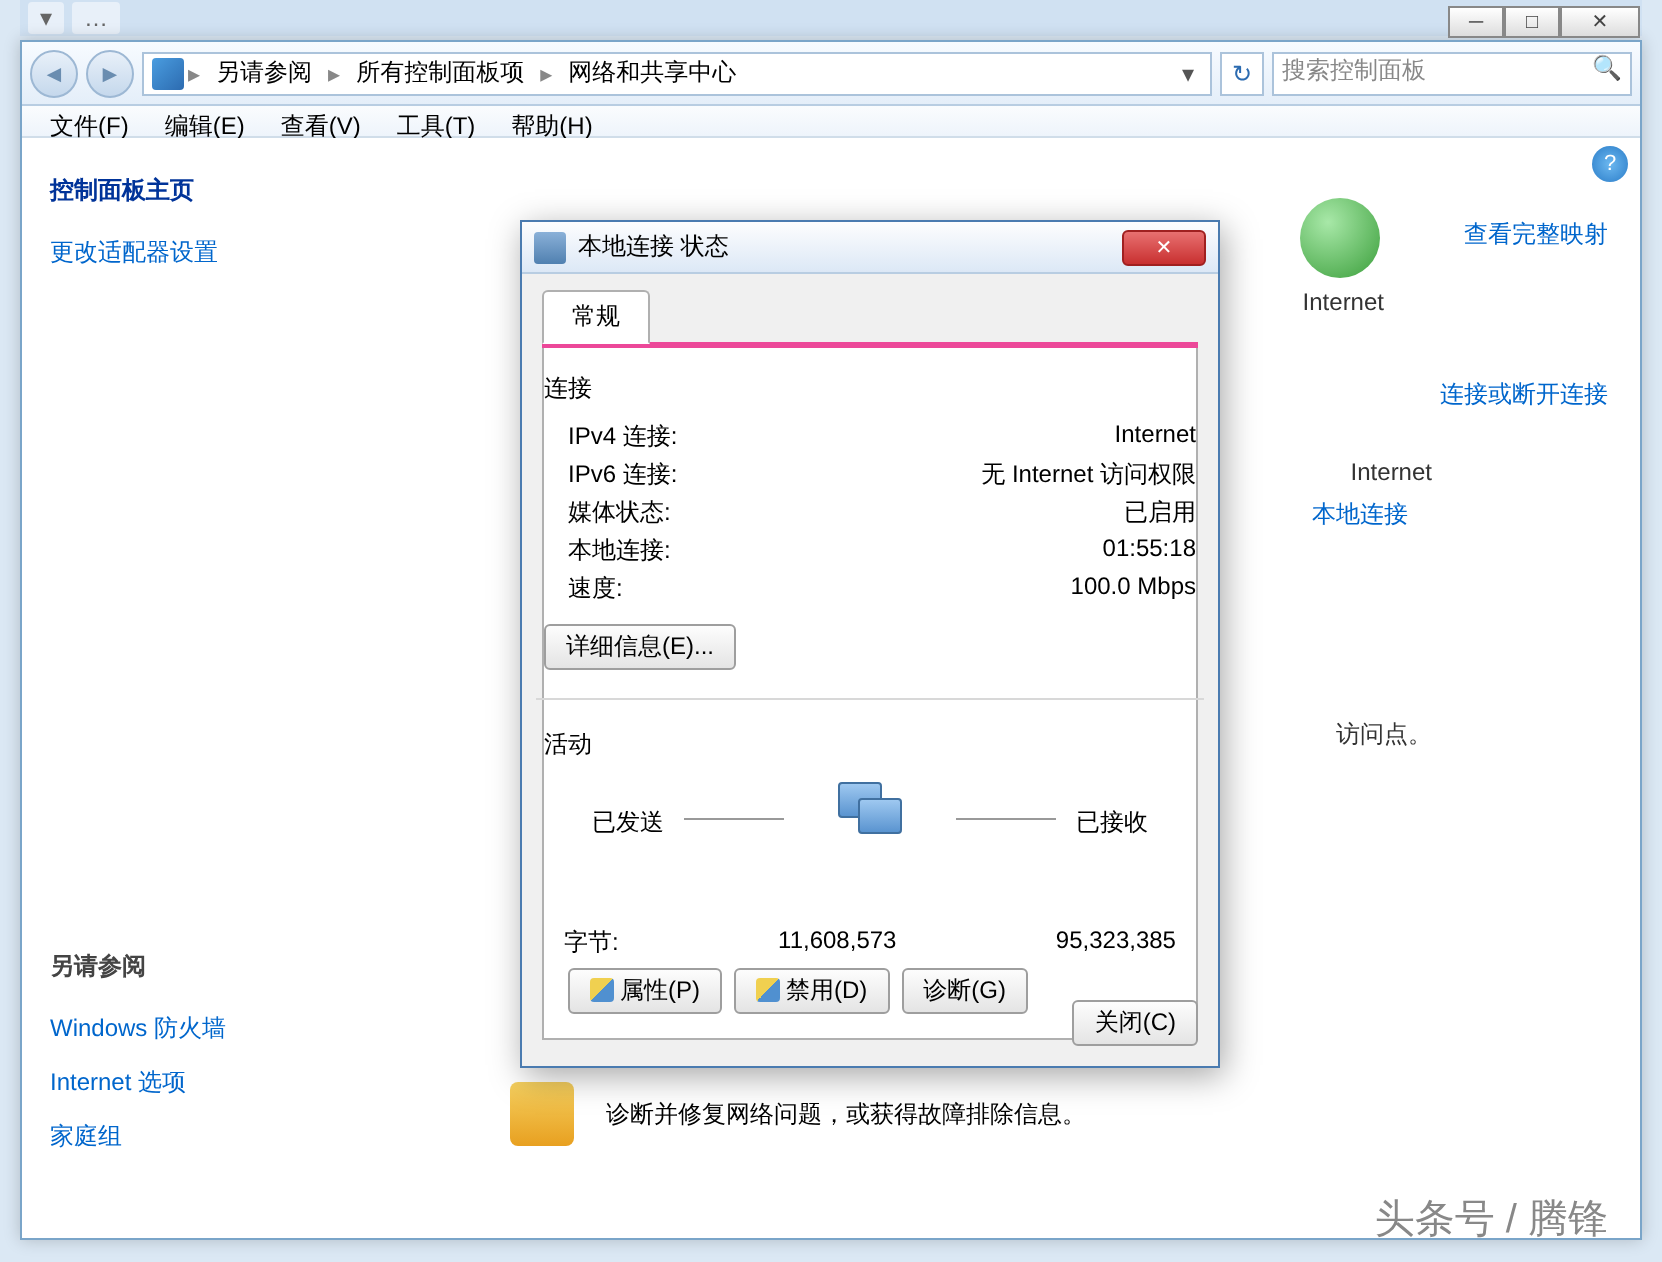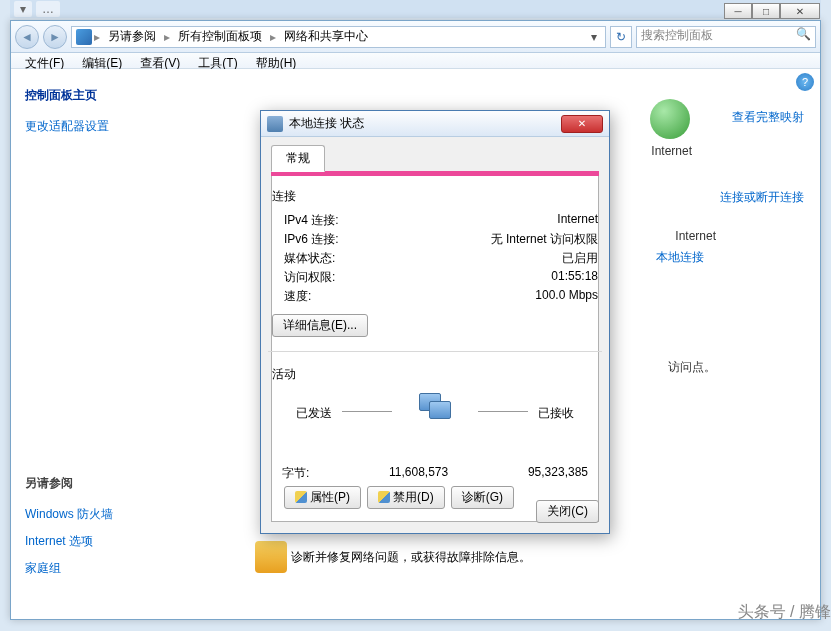--- a/index.html
+++ b/index.html
@@ -28,30 +28,30 @@
 .sb-sec{margin-top:340px}
 .sb-sec .sb-heading{color:#444}
 .main{flex:1;background:#fff;padding:16px;position:relative}
 .help-icon{position:absolute;top:4px;right:6px;width:18px;height:18px;border-radius:50%;background:radial-gradient(#6cb8f0,#2a7cc8);color:#fff;display:flex;align-items:center;justify-content:center;font-size:11px}
 .net-icon{position:absolute;top:30px;right:130px;width:40px;height:40px;border-radius:50%;background:radial-gradient(circle at 35% 30%,#a8e8a8,#3a9e3a)}
 .net-label{position:absolute;top:75px;right:128px;color:#333}
 .right-link{position:absolute;right:16px;color:#0066cc;cursor:pointer}
 .rl1{top:40px}.rl2{top:120px}
 .right-text{position:absolute;right:104px;color:#333}
 .rt1{top:160px}.rt2{top:180px;color:#0066cc;right:116px}.rt3{top:290px}
-.troubleshoot{position:absolute;bottom:40px;left:44px;display:flex;align-items:center;gap:4px}
+.troubleshoot{position:absolute;bottom:40px;left:44px;display:flex;align-items:center;gap:16px}
 .tb-icon{width:32px;height:32px;background:linear-gradient(#f5d060,#e8a020);border-radius:4px}
-.watermark{position:absolute;bottom:8px;right:0;color:#888;font-size:16px}
+.watermark{position:absolute;bottom:8px;right:27px;color:#888;font-size:20px}
 
 .dialog{position:absolute;top:110px;left:260px;width:350px;height:424px;background:#f0f0f0;border:1px solid #4a7bb0;box-shadow:2px 4px 16px rgba(0,0,0,.35)}
 .dlg-title{height:26px;background:linear-gradient(#fdfdfe,#dce8f6);display:flex;align-items:center;padding:0 6px;gap:6px;border-bottom:1px solid #b8cde2}
 .dlg-icon{width:16px;height:16px;background:linear-gradient(#8ab0d8,#5080b0);border-radius:2px}
 .dlg-close{margin-left:auto;width:42px;height:18px;background:linear-gradient(#e87070,#c83030);border:1px solid #a02020;border-radius:3px;color:#fff;display:flex;align-items:center;justify-content:center;font-size:10px}
 .dlg-body{padding:8px 10px}
-.tabs{display:flex;border-bottom:5px solid #ec4899}
+.tabs{display:flex;border-bottom:3px solid #ec4899}
 .tab{padding:4px 14px;background:#fff;border:1px solid #b0b0b0;border-bottom:1px solid #fff;margin-bottom:-1px;border-radius:3px 3px 0 0}
 .panel{background:#fff;border:1px solid #b0b0b0;border-top:none;padding:12px 0;height:346px;position:relative}
 .sect-title{margin-bottom:6px}
 .kv{display:flex;justify-content:space-between;padding:1px 0;font-size:12px}
 .kv .k{padding-left:12px}
 .btn{background:linear-gradient(#fdfdfd,#e4e4e4);border:1px solid #9e9e9e;border-radius:3px;padding:2px 10px;cursor:pointer;font-size:12px}
 .btn-row{display:flex;gap:6px;margin-top:8px}
 .divider{border-top:1px solid #d8d8d8;margin:14px -4px}
 .activity{text-align:center;position:relative;height:70px}
 .act-icon{width:44px;height:36px;margin:0 auto;position:relative;top:4px}
@@ -156,21 +156,21 @@
         </div>
       <div class="kv">
           <span class="k">IPv6 连接:</span>
           <span>无 Internet 访问权限</span>
         </div>
       <div class="kv">
           <span class="k">媒体状态:</span>
           <span>已启用</span>
         </div>
       <div class="kv">
-          <span class="k">访问权限:</span>
+          <span class="k">本地连接:</span>
           <span>01:55:18</span>
         </div>
       <div class="kv">
           <span class="k">速度:</span>
           <span>100.0 Mbps</span>
         </div>
       <div class="btn-row">
           <button class="btn">详细信息(E)...</button>
         </div>
       <div class="divider"></div>

